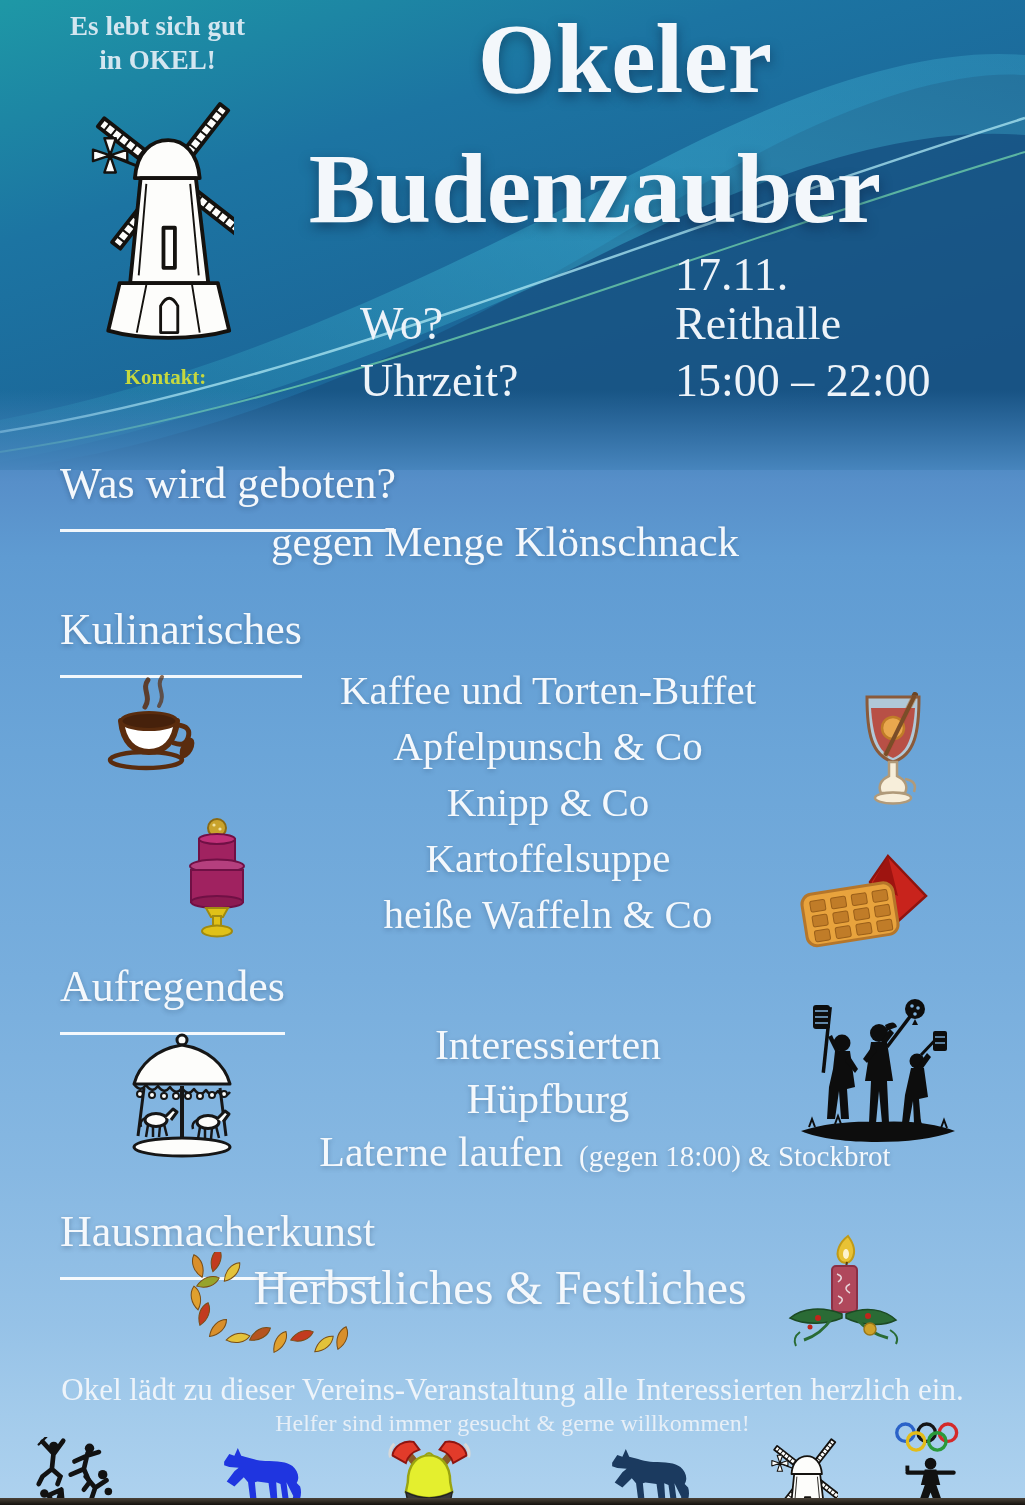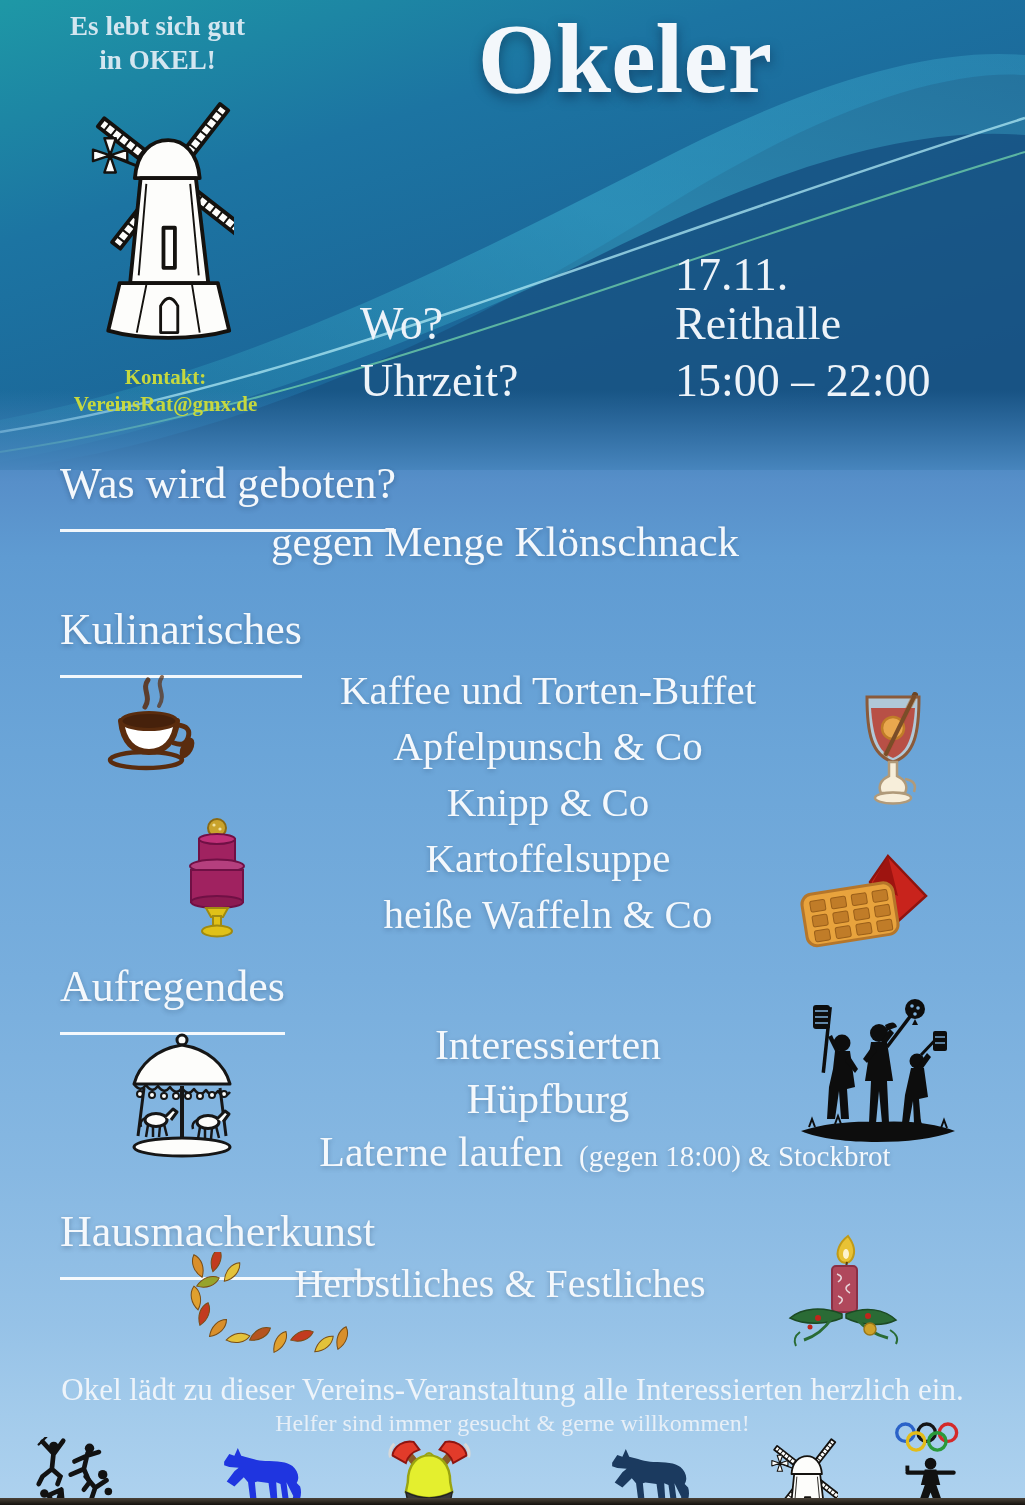--- a/index.html
+++ b/index.html
@@ -107,24 +107,24 @@
     <span style="display:block">Es lebt sich gut</span>
     <span style="display:block">in OKEL!</span>
   </div>
 
   <svg class="icon" style="left:72px;top:80px;width:162px;height:286px;" viewBox="0 0 170 290">
     <use href="#sym-windmill"></use>
   </svg>
 
   <div class="abs center" style="left:18px;top:364px;width:295px;font-size:21px;font-weight:bold;color:#c6d83e;line-height:1.3;">
     <span style="display:block">Kontakt:</span>
-    <span style="display:block">VereinsRat@gmx.de</span>
   </div>
 
   <div class="abs center title-line" style="left:230px;top:6px;width:790px;font-size:100px;">Okeler</div>
+  <div class="abs center title-line" style="left:165px;top:136px;width:860px;font-size:100px;">Budenzauber</div>
 
   <div class="abs" style="left:360px;top:240px;width:620px;height:60px;">
     <span class="abs qvalue" style="left:315px;margin-top:8px;">17.11.</span>
   </div>
   <div class="abs" style="left:360px;top:297px;width:620px;height:60px;">
     <span class="abs qlabel" style="left:0;">Wo?</span>
     <span class="abs qvalue" style="left:315px;">Reithalle</span>
   </div>
   <div class="abs" style="left:360px;top:354px;width:620px;height:60px;">
     <span class="abs qlabel" style="left:0;">Uhrzeit?</span>
@@ -283,21 +283,21 @@
       <line x1="140" y1="48" x2="150" y2="48" stroke="#7fb2de" stroke-width="1.4"></line>
       <circle cx="122" cy="66" r="7.5"></circle>
       <path d="M116,73 L129,73 L133,102 L124,104 L126,128 L119,128 L118,106 L114,128 L107,128 L110,100 Z"></path>
       <path d="M126,76 L136,62 L132,58 L122,72 Z"></path>
     </g>
   </svg>
 
   <div class="abs heading" style="left:60px;top:1206px;">
     <span>Hausmacherkunst</span>
   </div>
-  <div class="abs center bigline" style="left:100px;top:1260px;width:800px;font-size:40px;">Herbstliches &amp; Festliches</div>
+  <div class="abs center bigline" style="left:100px;top:1260px;width:800px;font-size:48px;">Herbstliches &amp; Festliches</div>
 
   <svg class="icon" style="left:168px;top:1252px;width:200px;height:105px;" viewBox="0 0 200 105">
     <g stroke="#7a4d14" stroke-width="1">
       <g transform="translate(30,14) rotate(-20)">
           <path d="M0,-12 C6,-6 6,4 0,12 C-6,4 -6,-6 0,-12 Z" fill="#d98f2b"></path>
         </g>
       <g transform="translate(48,8) rotate(15)">
           <path d="M0,-12 C6,-6 6,4 0,12 C-6,4 -6,-6 0,-12 Z" fill="#c23b1f"></path>
         </g>
       <g transform="translate(64,20) rotate(40)">

